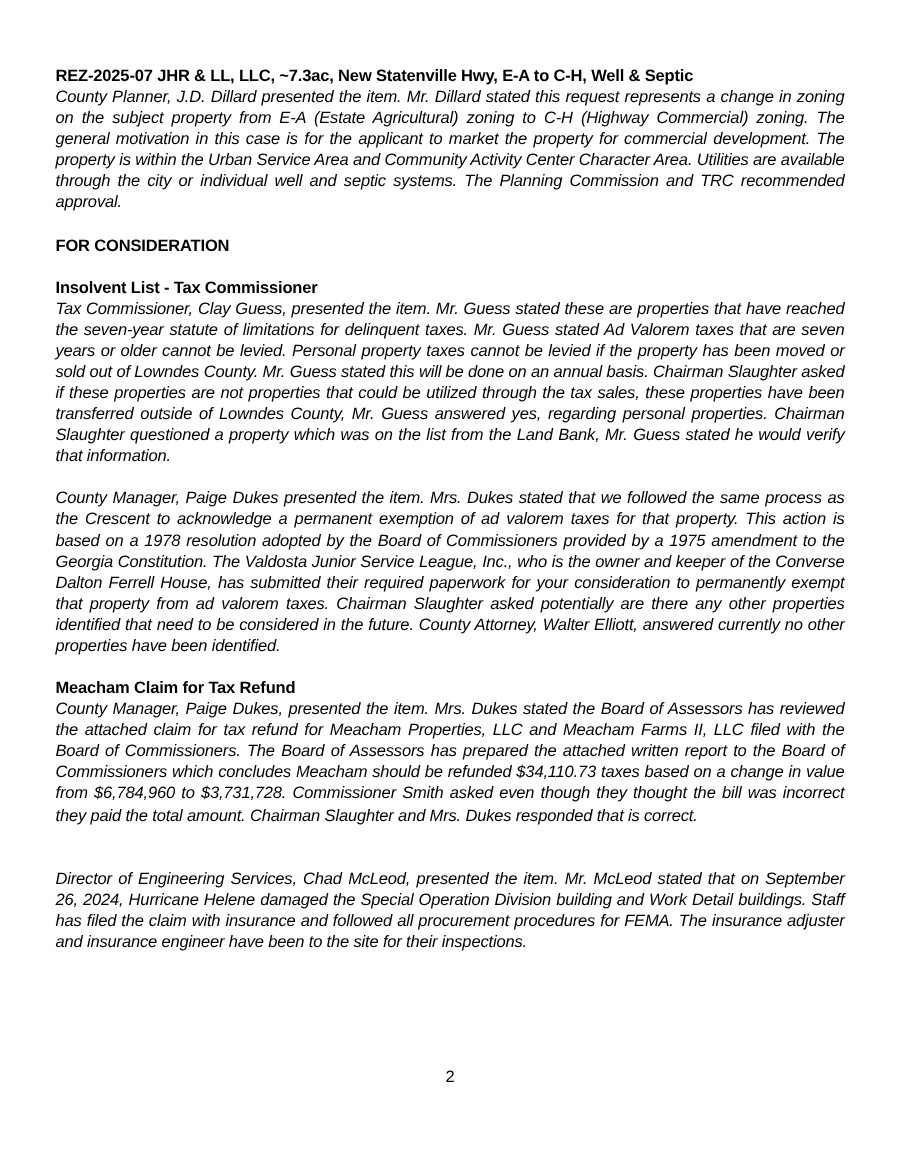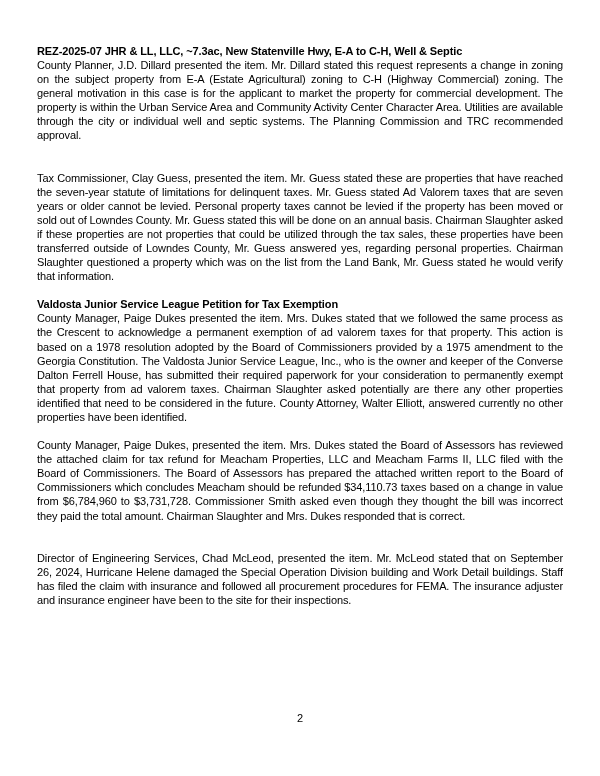--- a/index.html
+++ b/index.html
@@ -32,20 +32,21 @@
     margin: 0 0 0 0;
     letter-spacing: -0.01em;
   }
   .body-text {
     font-size: 11px;
     line-height: 14.1px;
     text-align: justify;
     text-justify: inter-word;
     margin: 0;
     letter-spacing: -0.01em;
+    font-style: italic;
   }
   .section-header {
     font-size: 11px;
     line-height: 14px;
     font-weight: bold;
     margin: 0;
     letter-spacing: -0.01em;
   }
   .gap-block {
     height: 14px;
@@ -66,37 +67,39 @@
 <div class="page">
   <div class="content">
 
     <div>
       <div class="item-title">REZ-2025-07 JHR &amp; LL, LLC, ~7.3ac, New Statenville Hwy, E-A to C-H, Well &amp; Septic</div>
       <div class="body-text">County Planner, J.D. Dillard presented the item. Mr. Dillard stated this request represents a change in zoning on the subject property from E-A (Estate Agricultural) zoning to C-H (Highway Commercial) zoning. The general motivation in this case is for the applicant to market the property for commercial development. The property is within the Urban Service Area and Community Activity Center Character Area. Utilities are available through the city or individual well and septic systems. The Planning Commission and TRC recommended approval.</div>
     </div>
 
     <div class="gap-block"></div>
 
+    <div class="section-header">FOR CONSIDERATION</div>
 
     <div class="gap-block"></div>
 
     <div>
+      <div class="item-title">Insolvent List - Tax Commissioner</div>
       <div class="body-text">Tax Commissioner, Clay Guess, presented the item. Mr. Guess stated these are properties that have reached the seven-year statute of limitations for delinquent taxes. Mr. Guess stated Ad Valorem taxes that are seven years or older cannot be levied. Personal property taxes cannot be levied if the property has been moved or sold out of Lowndes County. Mr. Guess stated this will be done on an annual basis. Chairman Slaughter asked if these properties are not properties that could be utilized through the tax sales, these properties have been transferred outside of Lowndes County, Mr. Guess answered yes, regarding personal properties. Chairman Slaughter questioned a property which was on the list from the Land Bank, Mr. Guess stated he would verify that information.</div>
     </div>
 
     <div class="gap-block"></div>
 
     <div>
-      <div class="item-title">Valdosta Junior Service League Petition for Tax Exemption</div>
       <div class="body-text">County Manager, Paige Dukes presented the item. Mrs. Dukes stated that we followed the same process as the Crescent to acknowledge a permanent exemption of ad valorem taxes for that property. This action is based on a 1978 resolution adopted by the Board of Commissioners provided by a 1975 amendment to the Georgia Constitution. The Valdosta Junior Service League, Inc., who is the owner and keeper of the Converse Dalton Ferrell House, has submitted their required paperwork for your consideration to permanently exempt that property from ad valorem taxes. Chairman Slaughter asked potentially are there any other properties identified that need to be considered in the future. County Attorney, Walter Elliott, answered currently no other properties have been identified.</div>
     </div>
 
     <div class="gap-block"></div>
 
     <div>
+      <div class="item-title">Meacham Claim for Tax Refund</div>
       <div class="body-text">County Manager, Paige Dukes, presented the item. Mrs. Dukes stated the Board of Assessors has reviewed the attached claim for tax refund for Meacham Properties, LLC and Meacham Farms II, LLC filed with the Board of Commissioners. The Board of Assessors has prepared the attached written report to the Board of Commissioners which concludes Meacham should be refunded $34,110.73 taxes based on a change in value from $6,784,960 to $3,731,728. Commissioner Smith asked even though they thought the bill was incorrect they paid the total amount. Chairman Slaughter and Mrs. Dukes responded that is correct.</div>
     </div>
 
     <div class="gap-block"></div>
 
 
     <div class="gap-block"></div>
 
     <div>
       <div class="body-text">Director of Engineering Services, Chad McLeod, presented the item. Mr. McLeod stated that on September 26, 2024, Hurricane Helene damaged the Special Operation Division building and Work Detail buildings. Staff has filed the claim with insurance and followed all procurement procedures for FEMA. The insurance adjuster and insurance engineer have been to the site for their inspections.</div>

